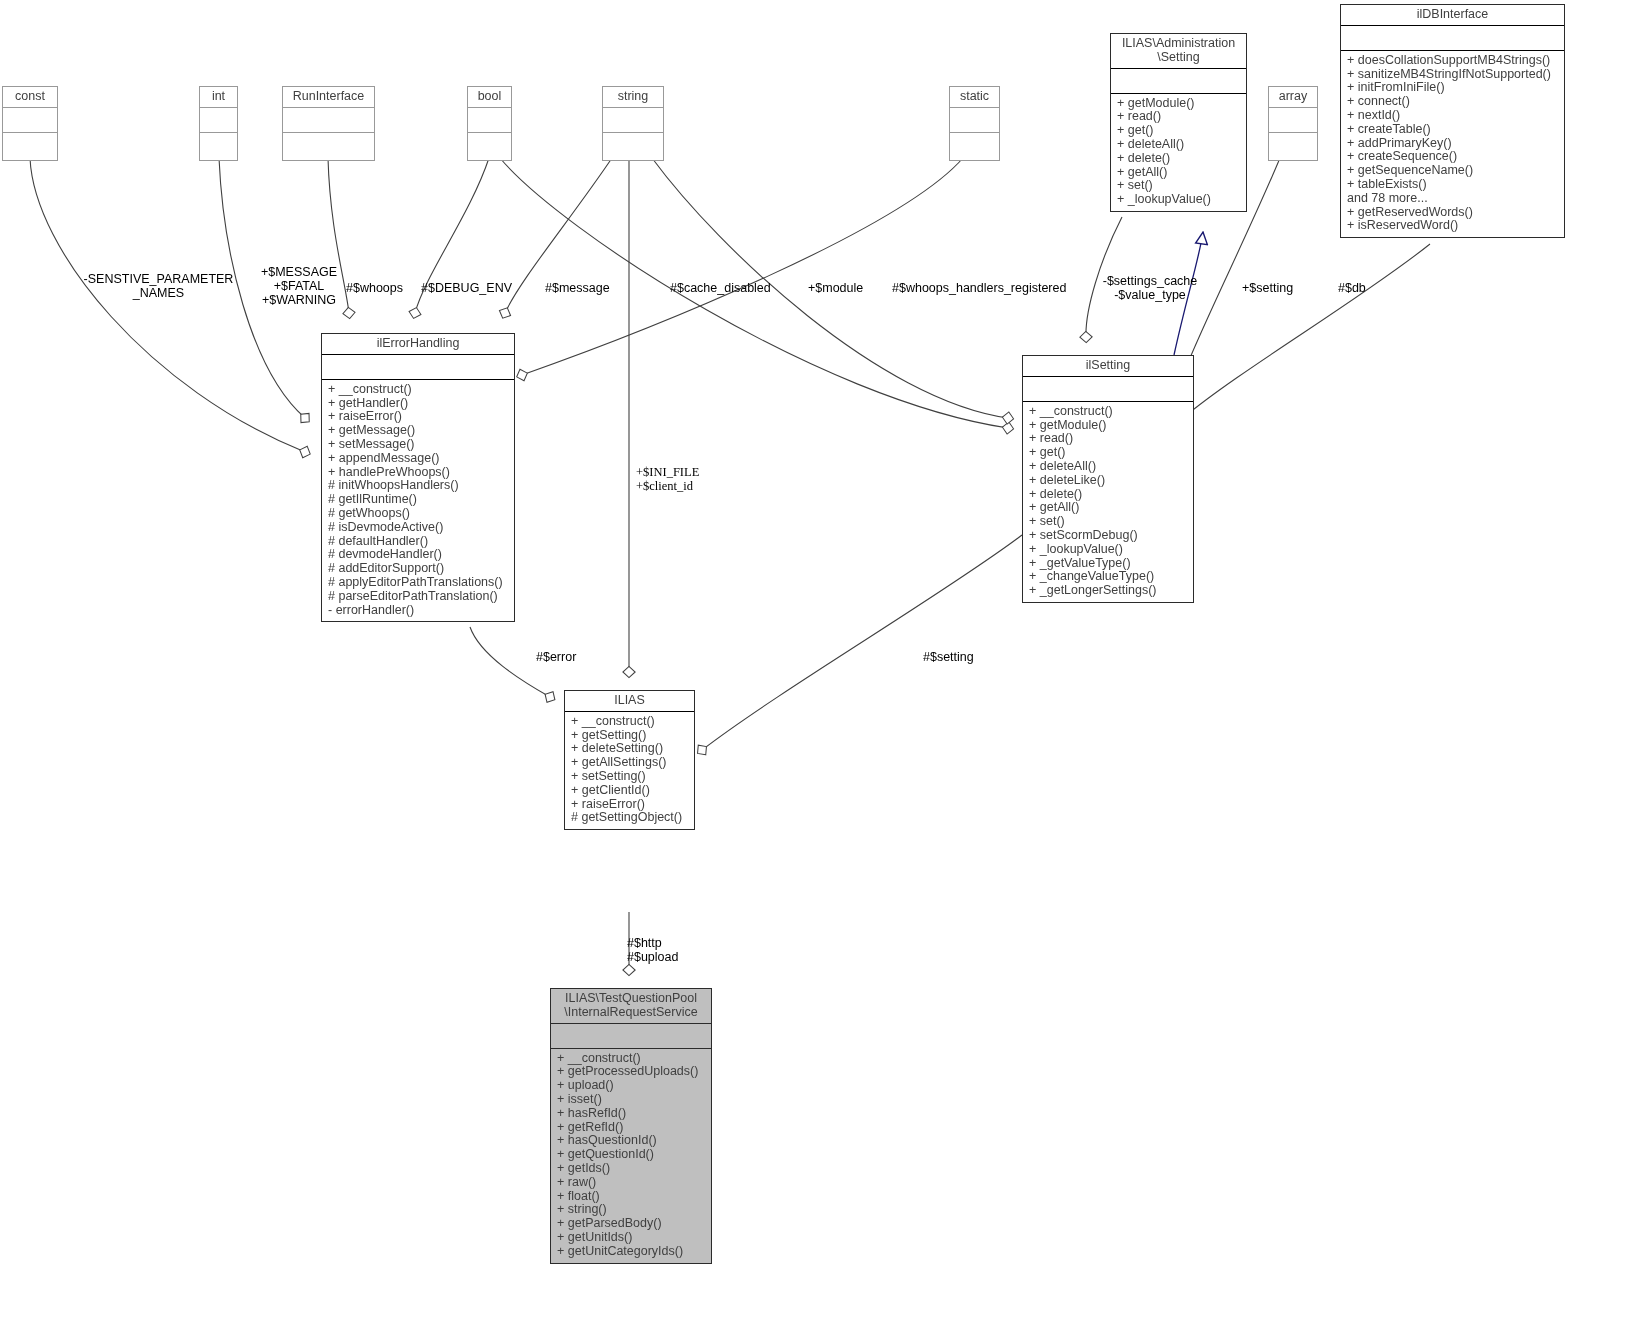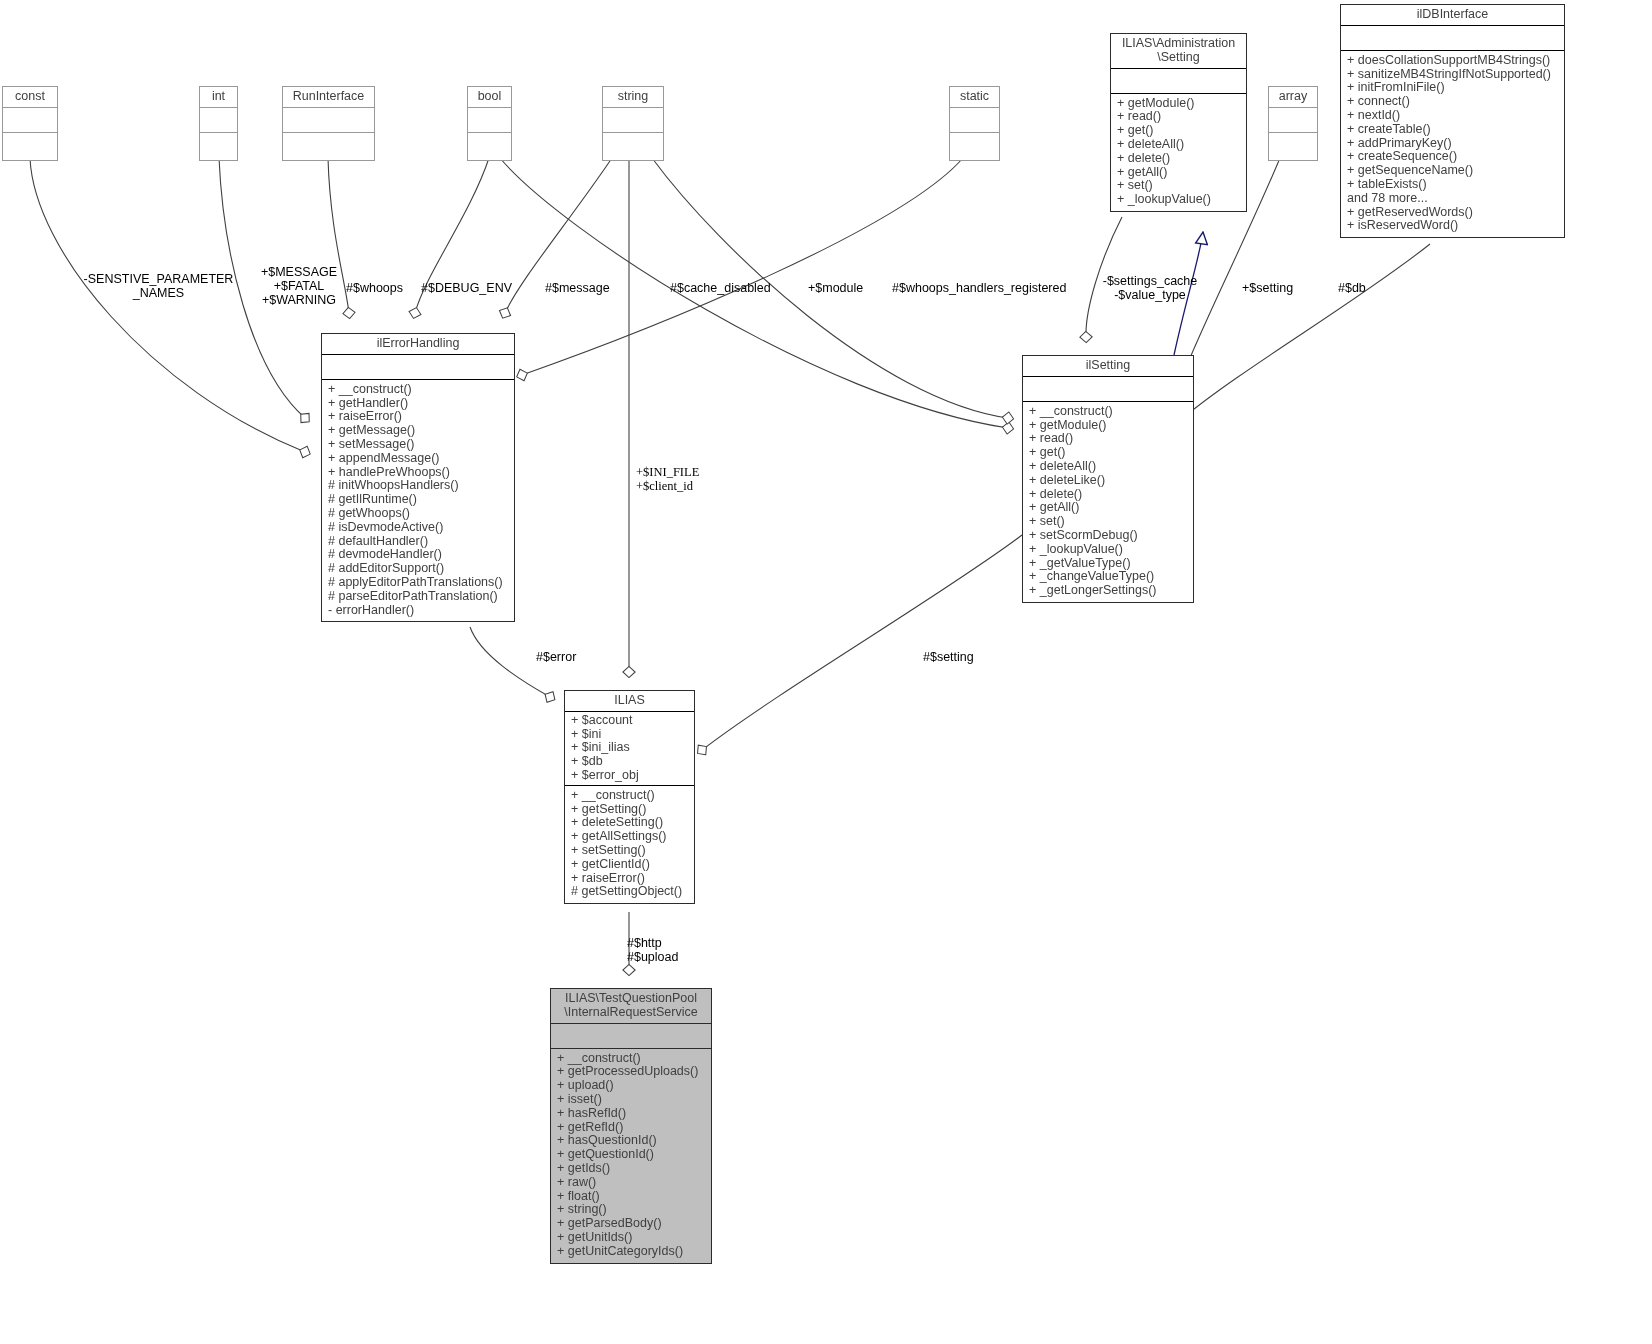--- a/index.html
+++ b/index.html
@@ -253,27 +253,20 @@
         <div class="uml-row">+ setScormDebug()</div>
         <div class="uml-row">+ _lookupValue()</div>
         <div class="uml-row">+ _getValueType()</div>
         <div class="uml-row">+ _changeValueType()</div>
         <div class="uml-row">+ _getLongerSettings()</div>
       </div>
   </div>
 
   <div class="uml-box strong" style="left:564px; top:690px; width:131px;">
     <div class="uml-title">ILIAS</div>
-    <div class="uml-attrs">
-        <div class="uml-row">+ $account</div>
-        <div class="uml-row">+ $ini</div>
-        <div class="uml-row">+ $ini_ilias</div>
-        <div class="uml-row">+ $db</div>
-        <div class="uml-row">+ $error_obj</div>
-      </div>
     <div class="uml-ops">
         <div class="uml-row">+ __construct()</div>
         <div class="uml-row">+ getSetting()</div>
         <div class="uml-row">+ deleteSetting()</div>
         <div class="uml-row">+ getAllSettings()</div>
         <div class="uml-row">+ setSetting()</div>
         <div class="uml-row">+ getClientId()</div>
         <div class="uml-row">+ raiseError()</div>
         <div class="uml-row"># getSettingObject()</div>
       </div>

